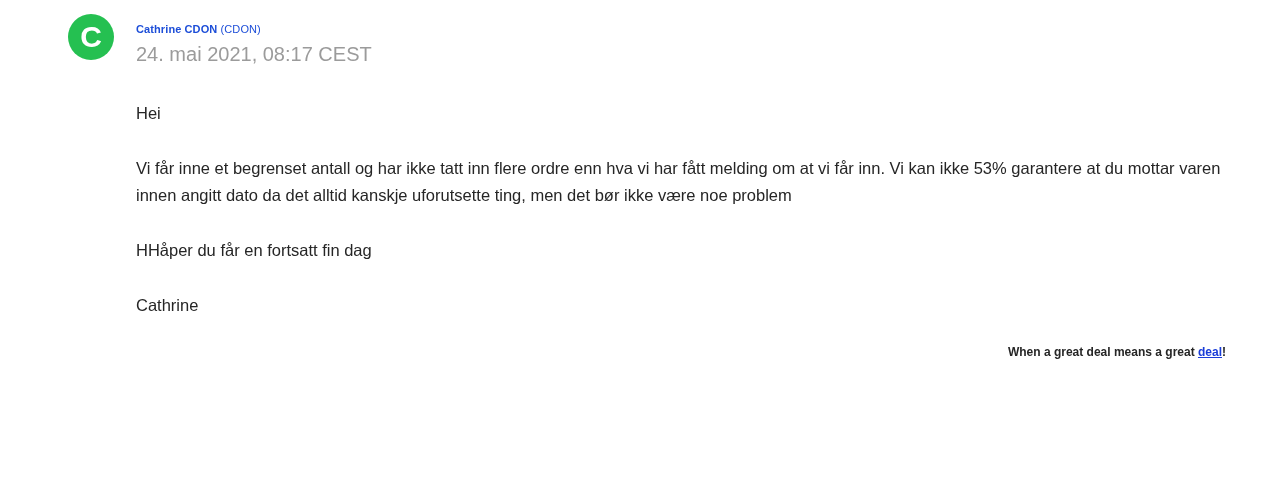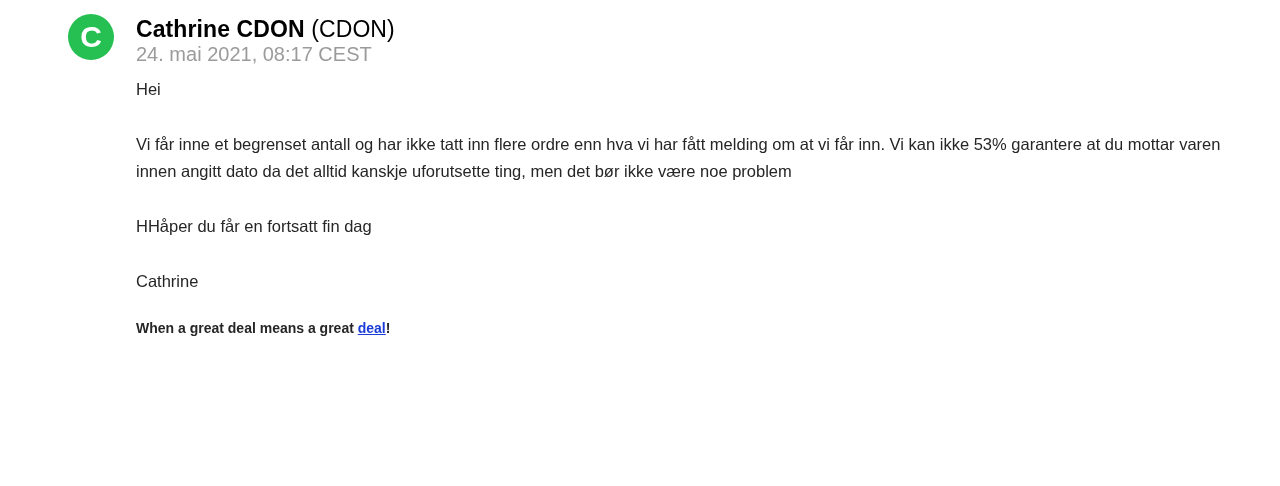--- a/index.html
+++ b/index.html
@@ -38,63 +38,64 @@
     font-family: "Liberation Sans", sans-serif;
     user-select: none;
   }
 
   .header {
     margin-left: 68px;
     padding-top: 4px;
   }
 
   .sender-line {
-    font-size: 23px;
+    font-size: 11px;
     line-height: 22px;
-    color: #000000;
+    color: #1d4ed8;
     letter-spacing: 0.1px;
   }
   .sender-name {
     font-weight: bold;
   }
   .sender-alias {
     font-weight: normal;
   }
 
   .timestamp {
     margin-top: 4px;
     font-size: 20px;
     line-height: 20px;
     color: #9b9b9b;
   }
 
   .body {
     margin-left: 68px;
-    margin-top: 12px;
+    margin-top: 36px;
     font-size: 16.5px;
     line-height: 27px;
     color: #262626;
     max-width: 1090px;
   }
 
   .para {
     margin: 0 0 28px 0;
   }
   .para.tight {
     margin-bottom: 0;
   }
   .para.signature {
     margin-bottom: 20px;
   }
 
   .tagline {
     margin: 0;
     font-weight: bold;
-    font-size: 14px;
+    font-size: 12px;
     line-height: 27px;
+    text-align: right;
   }
   .tagline a {
     color: #1a3dd8;
     text-decoration: underline;
     font-weight: bold;
   }
 </style>
 </head>
 <body>
 

